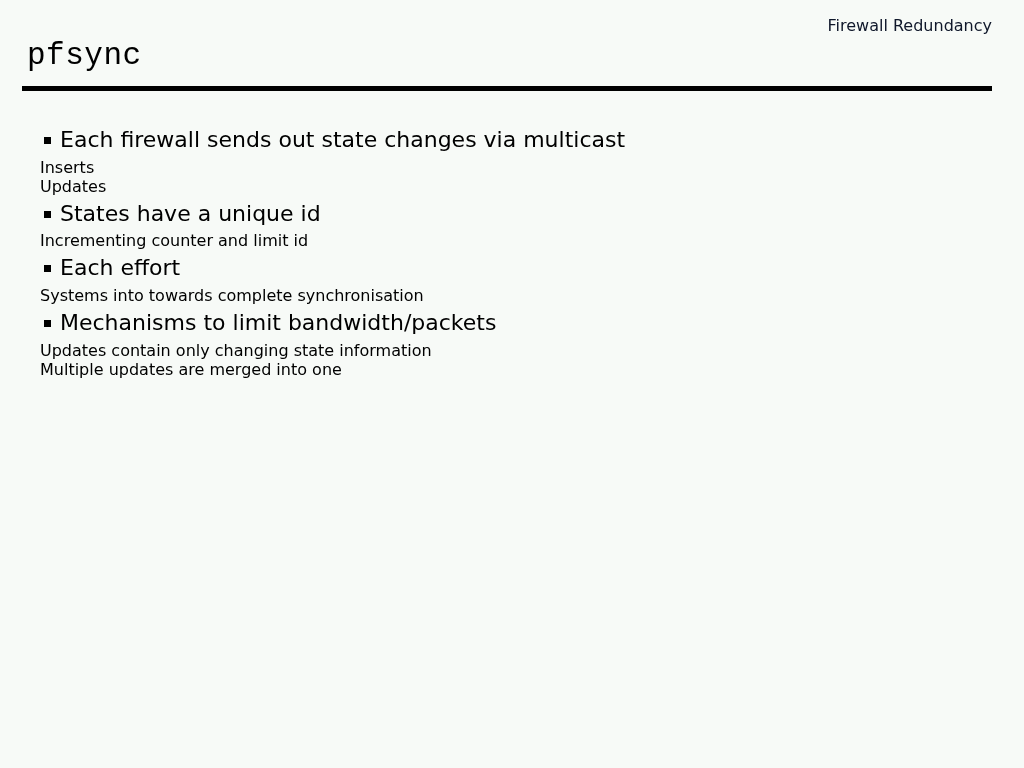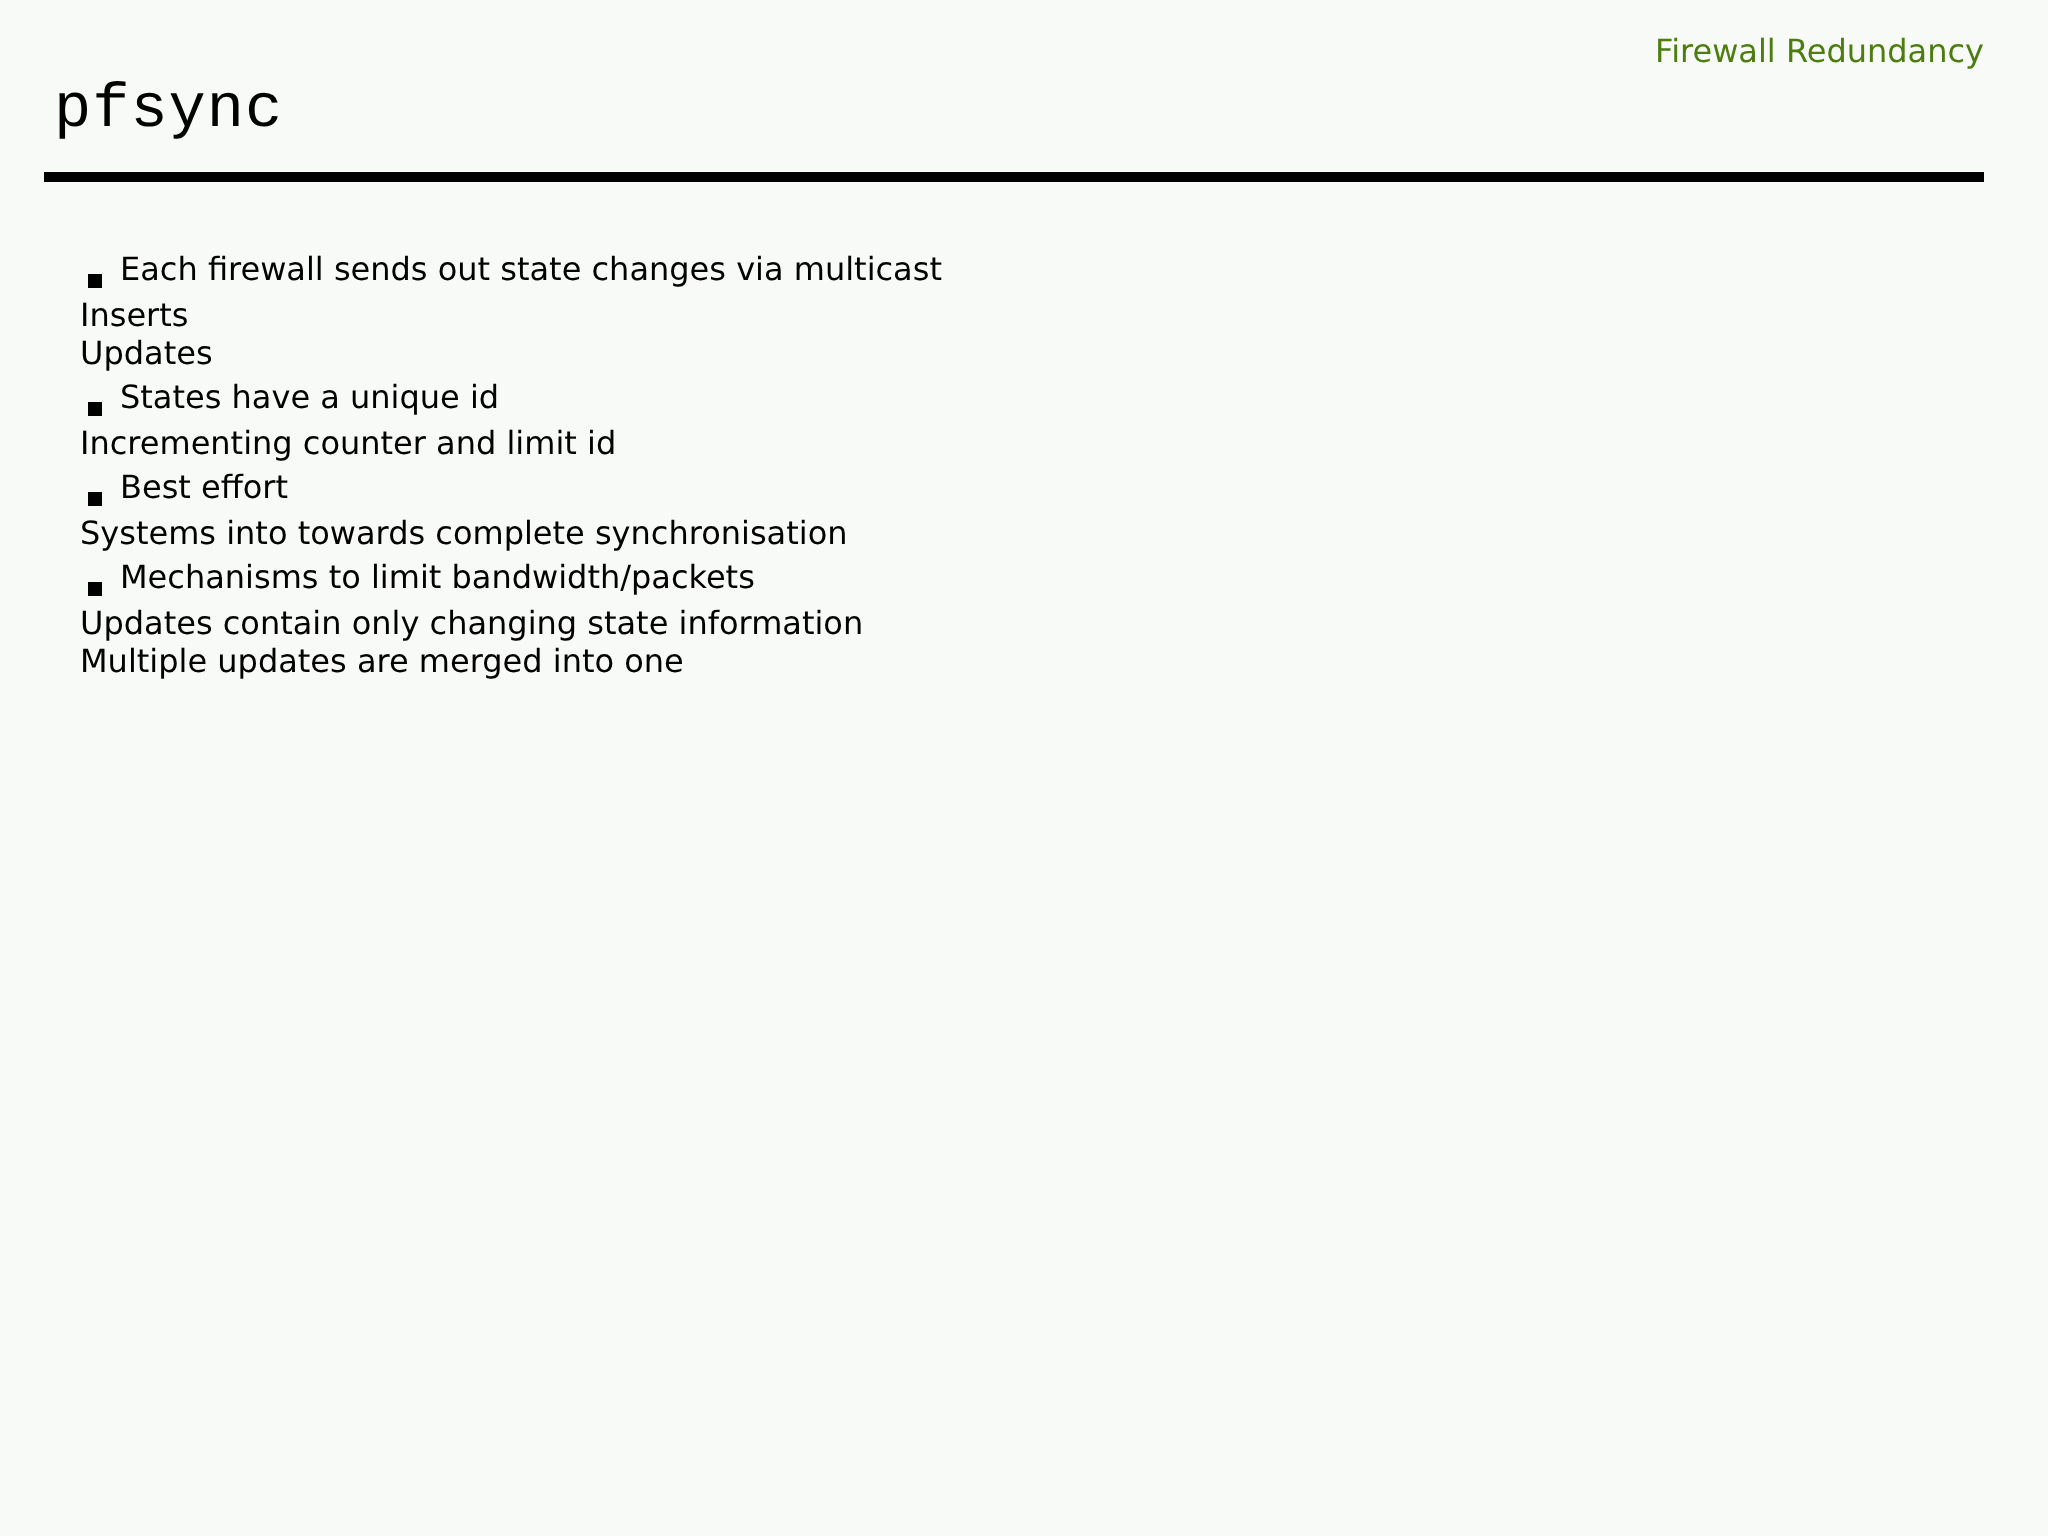--- a/index.html
+++ b/index.html
@@ -19,21 +19,21 @@
     width: 1024px;
     height: 768px;
     box-sizing: border-box;
   }
   .header-label {
     position: absolute;
     top: 16px;
     right: 32px;
     font-size: 16px;
     line-height: 1.2;
-    color: #4d7c0f;
+    color: #0f172a;
     text-align: right;
   }
   .slide-title {
     position: absolute;
     top: 38px;
     left: 27px;
     font-size: 31px;
     font-weight: normal;
     letter-spacing: 0.5px;
     color: #000;
@@ -53,21 +53,21 @@
     left: 40px;
     width: 950px;
   }
   ul.level1 {
     list-style: none;
     margin: 0;
     padding: 0;
   }
   ul.level1 > li.l1 {
     position: relative;
-    font-size: 16px;
+    font-size: 22px;
     line-height: 1.62;
     padding-left: 20px;
     color: #000;
   }
   ul.level1 > li.l1 > .bullet-sq {
     position: absolute;
     left: 4px;
     top: 15px;
     width: 7px;
     height: 7px;
@@ -113,21 +113,21 @@
         <span class="txt">States have a unique id</span>
       </li>
 
       <li class="l2">
         <span class="bullet-dot"></span>
         <span class="txt">Incrementing counter and limit id</span>
       </li>
 
       <li class="l1">
         <span class="bullet-sq"></span>
-        <span class="txt">Best effort</span>
+        <span class="txt">Each effort</span>
       </li>
 
       <li class="l2">
         <span class="bullet-dot"></span>
         <span class="txt">Systems into towards complete synchronisation</span>
       </li>
 
       <li class="l1">
         <span class="bullet-sq"></span>
         <span class="txt">Mechanisms to limit bandwidth/packets</span>

